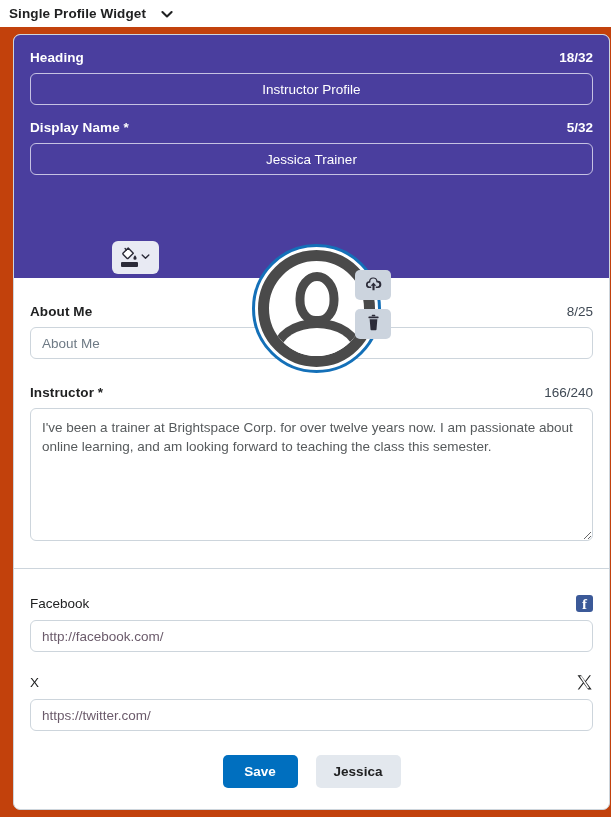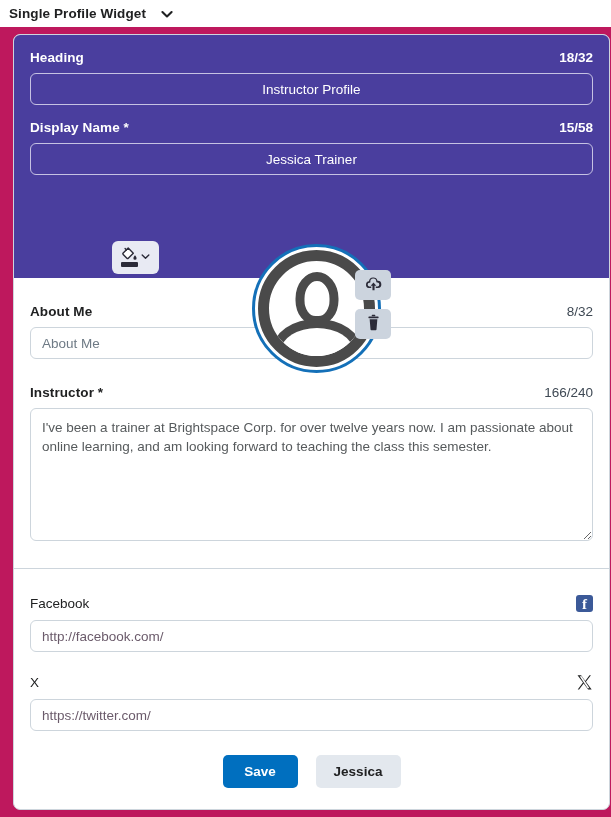--- a/index.html
+++ b/index.html
@@ -5,21 +5,21 @@
   * { box-sizing: border-box; }
   html, body {
     margin: 0; padding: 0;
     background: #ffffff;
     font-family: "Liberation Sans", sans-serif;
   }
   .screen {
     position: relative;
     width: 611px;
     height: 817px;
-    background: #be185d;
+    background: #c2410c;
     overflow: hidden;
   }
 
   
   .widget-bar {
     position: absolute;
     left: 0; top: 0;
     width: 611px; height: 27px;
     display: flex;
     align-items: center;
@@ -329,21 +329,21 @@
         <div class="field-row">
           <span class="field-label">Heading</span>
           <span class="field-count">18/32</span>
         </div>
         <input class="banner-input" type="text" value="Instructor Profile" style="">
       </div>
 
       <div class="banner-name-block">
         <div class="field-row">
           <span class="field-label">Display Name *</span>
-          <span class="field-count">15/58</span>
+          <span class="field-count">5/32</span>
         </div>
         <input class="banner-input" type="text" value="Jessica Trainer" style="">
       </div>
 
       <button class="color-picker">
         <span class="bucket-wrap">
           <svg width="16" height="14" viewBox="0 0 16 14" aria-hidden="true">
             <path d="M7.2 1.1 L2.2 6.1 a1 1 0 0 0 0 1.4 L5.9 11.2 a1 1 0 0 0 1.4 0 L12.3 6.2 Z" fill="#ffffff" stroke="#2b2b38" stroke-width="1.4" stroke-linejoin="round"></path>
             <path d="M5.4 2.9 L4.1 1.6" stroke="#2b2b38" stroke-width="1.4" stroke-linecap="round"></path>
             <path d="M14 8.3 c0 0 1.6 1.9 1.6 2.9 a1.6 1.6 0 1 1 -3.2 0 c0 -1 1.6 -2.9 1.6 -2.9 z" fill="#2b2b38"></path>
@@ -381,21 +381,21 @@
             </svg>
           </span>
         </button>
       </div>
     </div>
 
     <div class="body-section">
       <div class="about-block">
         <div class="field-row">
           <span class="field-label">About Me</span>
-          <span class="field-count">8/32</span>
+          <span class="field-count">8/25</span>
         </div>
         <input class="text-input" type="text" placeholder="About Me" style="">
       </div>
 
       <div class="bio-block">
         <div class="field-row">
           <span class="field-label">Instructor *</span>
           <span class="field-count">166/240</span>
         </div>
         <textarea class="bio-area" style="">I've been a trainer at Brightspace Corp. for over twelve years now. I am passionate about online learning, and am looking forward to teaching the class this semester.</textarea>

